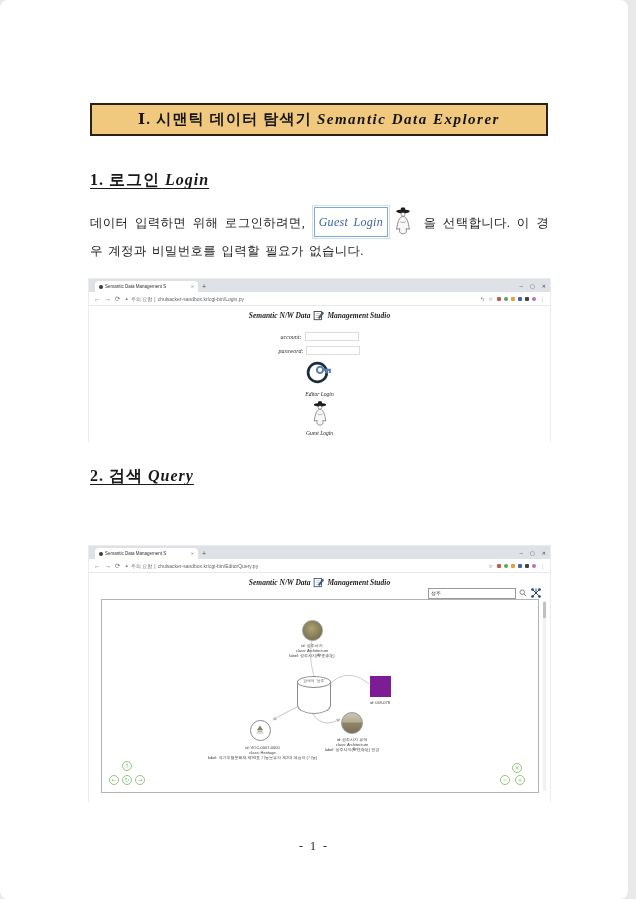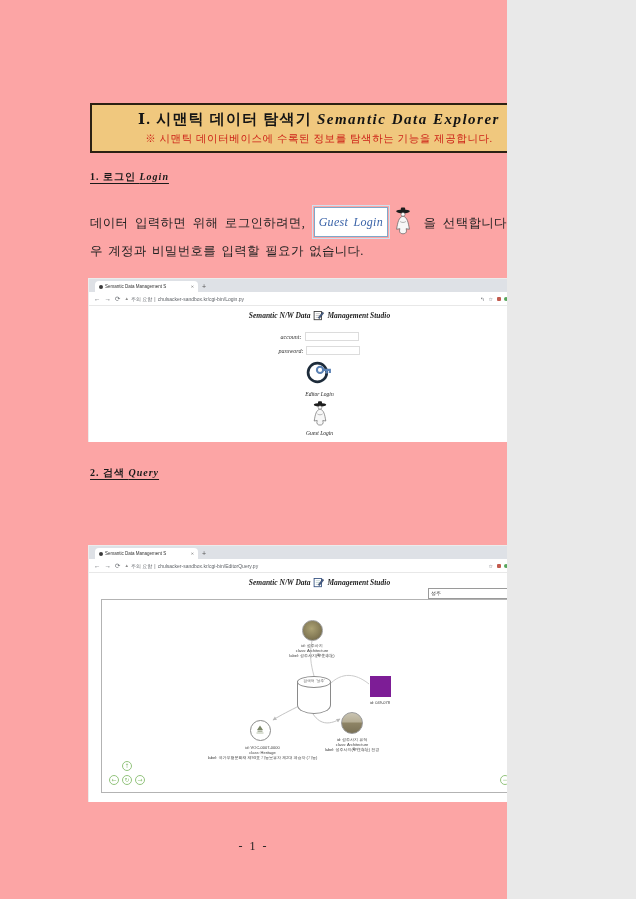--- a/index.html
+++ b/index.html
@@ -1,29 +1,29 @@
 <!DOCTYPE html>
 <html style="--titlebox_bg: #f0c87e; --titlebox_border: #2b2113; --note_red: #cc1f16; --link_blue: #3a63a8; --purple_node: #7d1d96; --green_control: #93c47d; --key_blue: #5b82b5; --chrome_gray: #dee1e6;"><head>
 <meta charset="utf-8">
 <style>
   html,body{margin:0;padding:0;background:#e9e9e9;}
-  .page{position:relative;width:507px;height:899px;background:#fca5a5;overflow:hidden;
-        font-family:"Liberation Serif","DejaVu Serif",serif;color:#1a1a1a;}
+  .page{position:relative;width:628px;height:899px;background:#ffffff;overflow:hidden;
+        font-family:"Liberation Serif","DejaVu Serif",serif;color:#1a1a1a;border-radius:8px;}
 
   
   .title-box{position:absolute;left:90px;top:103px;width:454px;
              background:var(--titlebox_bg,#f0c87e);
              border:2px solid var(--titlebox_border,#2b2113);
              text-align:center;padding:5px 0 5px;}
   .title-line1{font-size:15px;font-weight:bold;letter-spacing:1.2px;color:#141414;}
   .title-line1 .en{font-style:italic;letter-spacing:1.5px;}
   .title-line2{font-size:10.5px;color:var(--note_red,#cc1f16);margin-top:3px;letter-spacing:0.6px;}
 
   
-  .sec-heading{position:absolute;left:90px;font-size:10px;font-weight:bold;
+  .sec-heading{position:absolute;left:90px;font-size:16px;font-weight:bold;
                text-decoration:underline;text-underline-offset:3px;letter-spacing:1px;}
   .sec-heading .en{font-style:italic;}
   .para{position:absolute;left:90px;width:459px;font-size:12.5px;text-align:justify;
         letter-spacing:0.3px;word-spacing:2px;color:#222;}
   #para1{top:206px;line-height:28px;}
   #para2{top:482px;line-height:24px;}
   .guest-box{display:inline-block;border:1px solid #7fa8c9;outline:1px solid #cfe0ee;
              outline-offset:1px;padding:0 4px;margin:0 2px;background:#fff;
              color:var(--link_blue,#3a63a8);font-style:italic;font-size:12px;vertical-align:1px;}
   .inline-figure{vertical-align:-9px;margin:0 3px 0 2px;}
@@ -102,21 +102,20 @@
 </head>
 <body>
 
 <div class="page">
 
   <div class="title-box">
     <div class="title-line1">
       <span>Ⅰ. 시맨틱 데이터 탐색기</span>
       <span class="en">Semantic Data Explorer</span>
     </div>
-    <div class="title-line2">※ 시맨틱 데이터베이스에 수록된 정보를 탐색하는 기능을 제공합니다.</div>
   </div>
 
   <div class="sec-heading" style="top:170px;">
     <span>1. 로그인</span>
     <span class="en">Login</span>
   </div>
 
   <div class="para" id="para1">
     <span>데이터 입력하면 위해 로그인하려면,</span>
     <span class="guest-box">Guest Login</span><svg class="inline-figure" width="22" height="30" viewBox="0 0 20 26">

